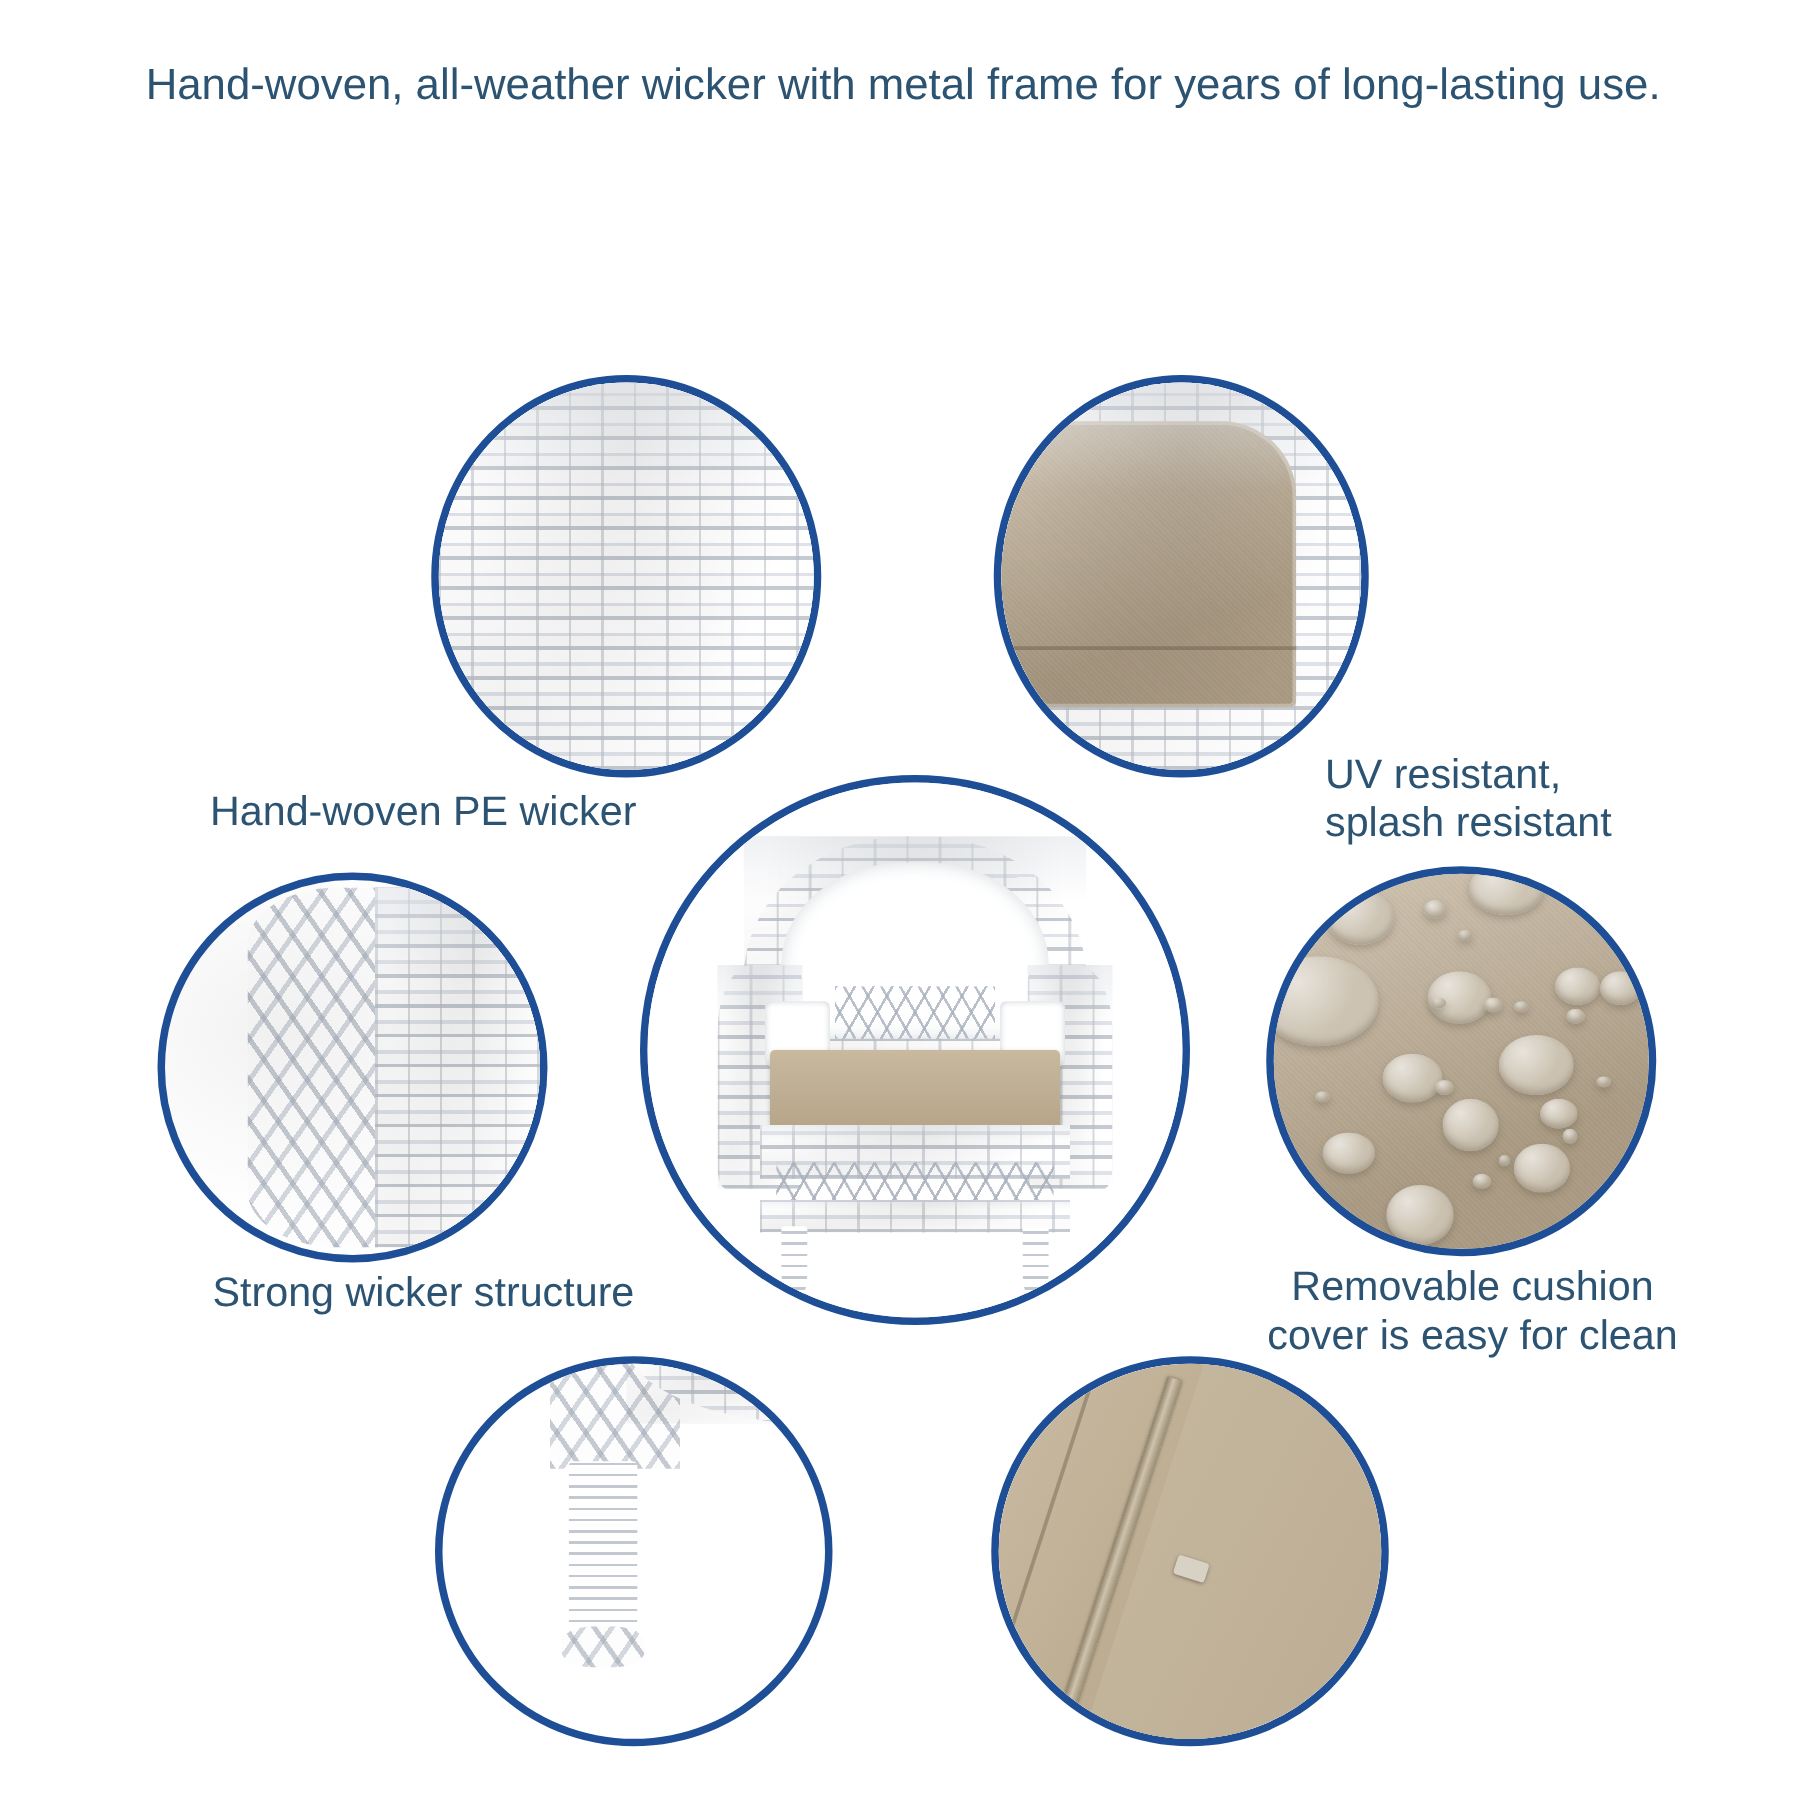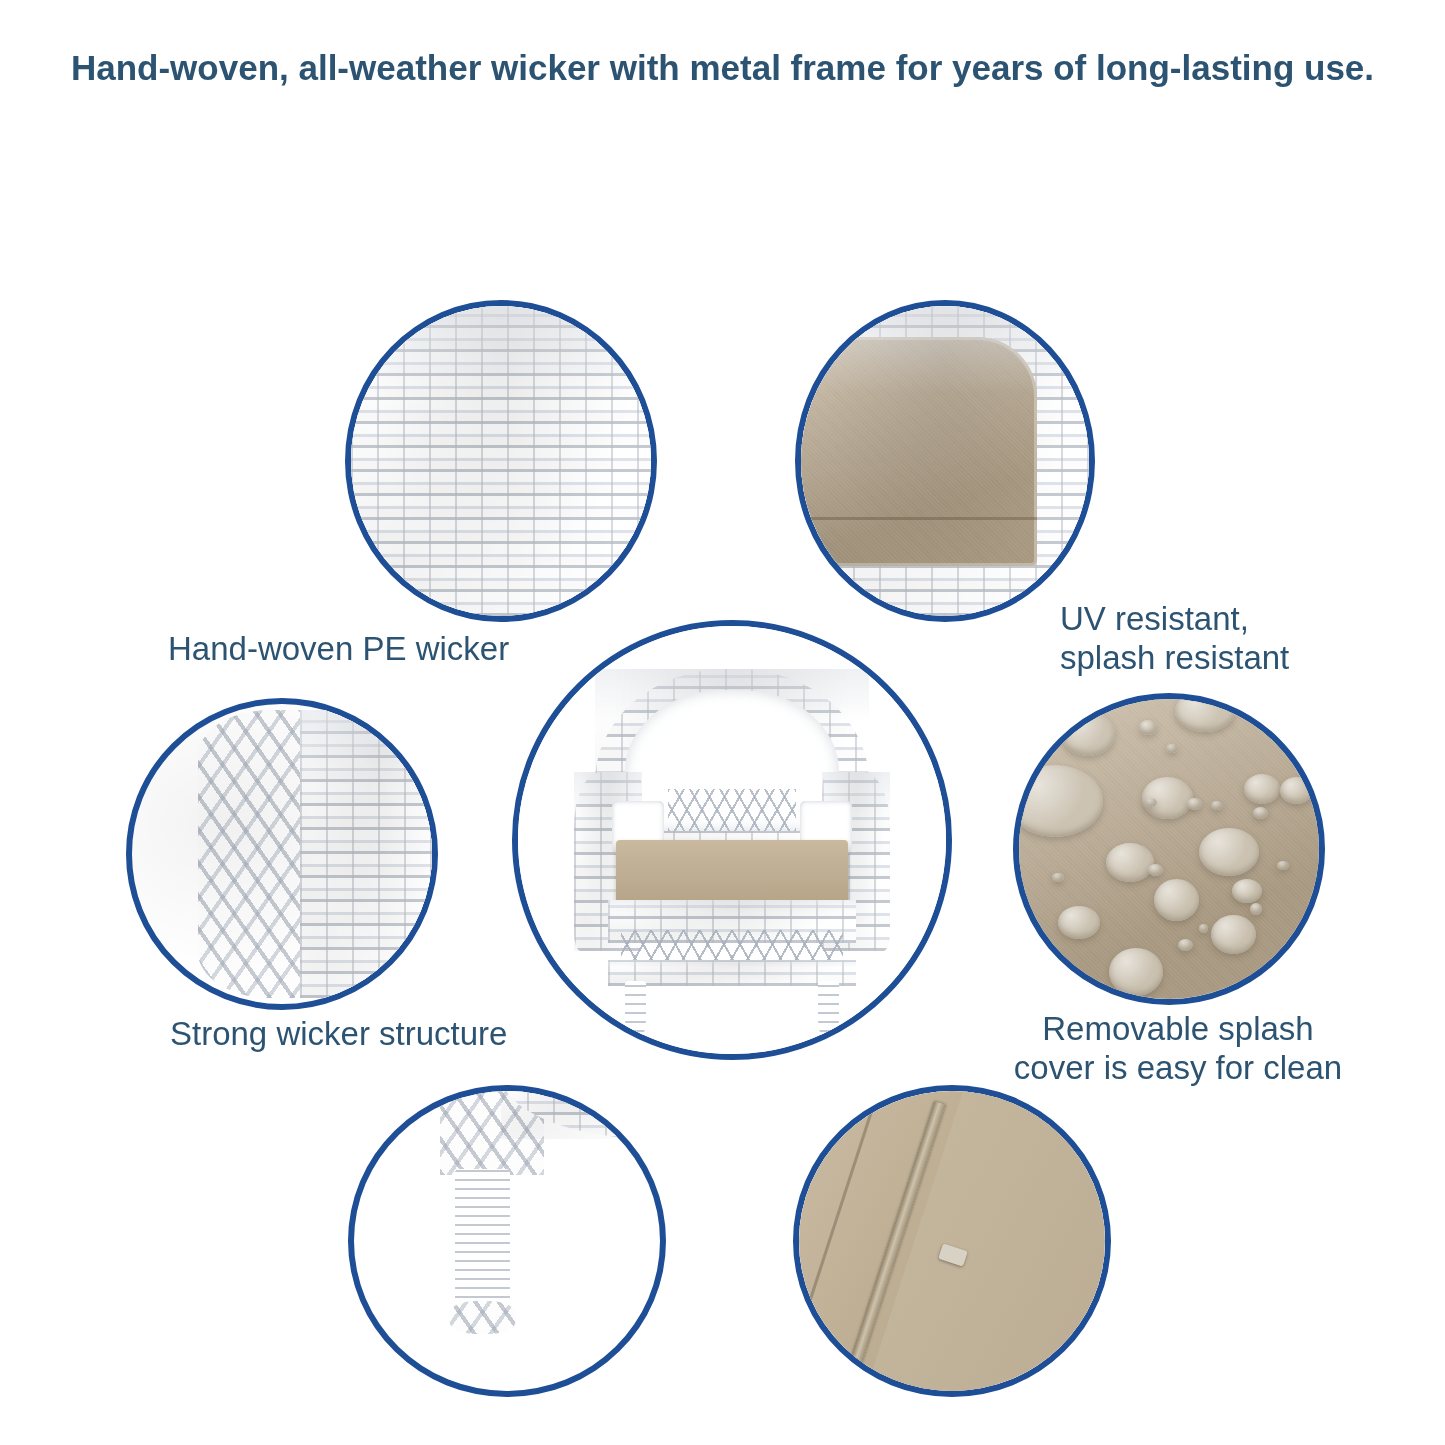--- a/index.html
+++ b/index.html
@@ -16,21 +16,21 @@
     font-size:40px;
     font-weight:bold;
     letter-spacing:1.5px;
     color:#4A7BB0;
     margin-top:62px;
     line-height:1.1;
   }
   #subtitle{
     text-align:center;
     font-size:35px;
-    font-weight:700;
+    font-weight:400;
     color:#2C5472;
     margin-top:48px;
     line-height:1.15;
   }
 
   
   .circle{
     position:absolute;
     border-radius:50%;
     border:6px solid #1D4E96;
@@ -295,21 +295,21 @@
     <div class="drop" style="left:11%;top:58%;width:4%;height:3%;"></div>
     <div class="drop" style="left:43%;top:55%;width:5%;height:4%;"></div>
     <div class="drop" style="left:86%;top:54%;width:4%;height:3%;"></div>
     <div class="drop" style="left:77%;top:68%;width:4%;height:4%;"></div>
     <div class="drop" style="left:53%;top:80%;width:5%;height:4%;"></div>
     <div class="drop" style="left:60%;top:75%;width:3%;height:3%;"></div>
     <div class="drop" style="left:40%;top:7%;width:6%;height:5%;"></div>
     <div class="drop" style="left:49%;top:15%;width:4%;height:3%;"></div>
   </div>
 </div>
-<div class="caption" style="left:1008px;top:1010px;width:340px;text-align:center;">Removable splash
+<div class="caption" style="left:1008px;top:1010px;width:340px;text-align:center;">Removable cushion
 cover is easy for clean</div>
 
 <div class="circle" style="left:348px;top:1085px;width:318px;height:312px;">
   <div class="photo">
     <div class="leg-top tex-lattice"></div>
     <div class="leg-flare tex-weave"></div>
     <div class="leg-shaft tex-cord"></div>
     <div class="leg-foot tex-lattice"></div>
   </div>
 </div>

